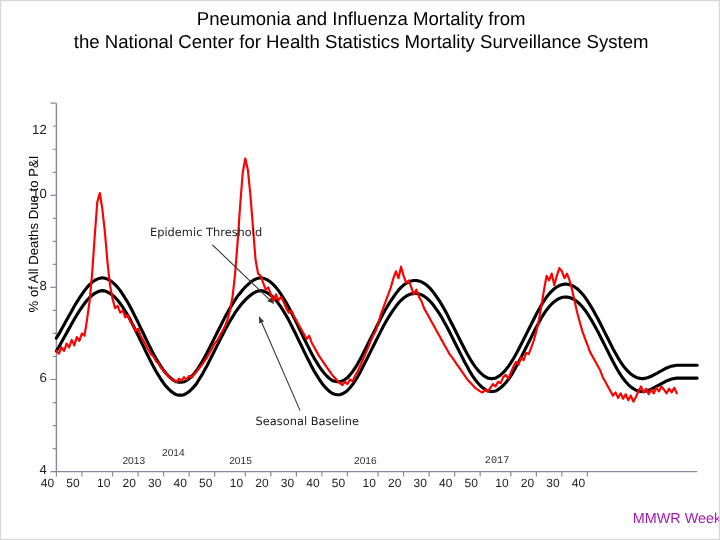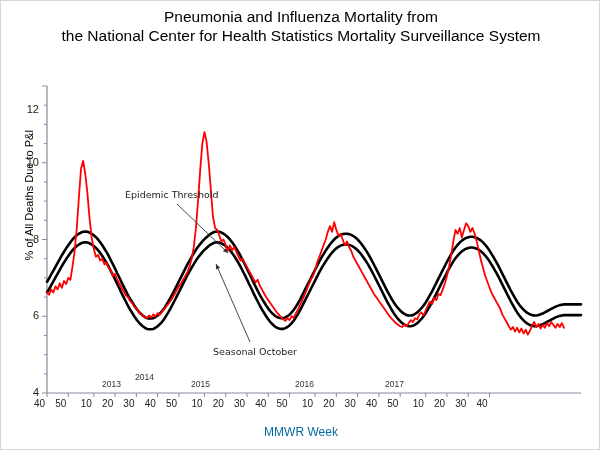--- a/index.html
+++ b/index.html
@@ -55,23 +55,23 @@
     color: #000;
     transform: rotate(-90deg);
     transform-origin: center center;
     white-space: nowrap;
   }
   #xlabel {
     position: absolute;
     left: 0;
     top: 424px;
     width: 600px;
-    text-align: center;
+    text-align: right;
     font-size: 12px;
-    color: #0369a1;
+    color: #a21caf;
   }
   .annot {
     position: absolute;
     font-size: 9.5px;
     color: #222;
     white-space: nowrap;
     font-family: "DejaVu Sans", sans-serif;
   }
   #annot-epidemic { left: 104px; top: 188px; margin-left: 20px; }
   #annot-baseline { left: 212px; top: 345px; }
@@ -158,21 +158,21 @@
         <g>
           <line x1="249" y1="341" x2="215" y2="263" stroke="#333" stroke-width="0.9"></line>
           <path d="M 215 263 L 219.06257164537783 266.7074939819468 L 214.9508556646166 268.4997804350992 Z" fill="#333"></path>
         </g>
       </svg>
 
     <div id="ylabel">% of All Deaths Due to P&amp;I</div>
     <div id="xlabel">MMWR Week</div>
 
     <div class="annot" id="annot-epidemic">Epidemic Threshold</div>
-    <div class="annot" id="annot-baseline">Seasonal October</div>
+    <div class="annot" id="annot-baseline">Seasonal Baseline</div>
 
     <div id="ytick-labels">
         <div class="ytick-label" style="left: 12px; top: 385px;">4</div>
         <div class="ytick-label" style="left: 12px; top: 308.25px;">6</div>
         <div class="ytick-label" style="left: 12px; top: 231.5px;">8</div>
         <div class="ytick-label" style="left: 12px; top: 154.75px;">10</div>
         <div class="ytick-label" style="left: 12px; top: 78px; margin-top: 24px;">12</div>
       </div>
     <div id="xtick-labels">
         <div class="xtick-label" style="left: 33px; top: 397px;">40</div>
@@ -195,17 +195,17 @@
         <div class="xtick-label" style="left: 411.693px; top: 397px;">10</div>
         <div class="xtick-label" style="left: 432.968px; top: 397px;">20</div>
         <div class="xtick-label" style="left: 454.243px; top: 397px;">30</div>
         <div class="xtick-label" style="left: 475.518px; top: 397px;">40</div>
       </div>
     <div id="year-labels">
         <div class="year-label" style="left: 58px; top: 378px; margin-left: 43px;">2013</div>
         <div class="year-label" style="left: 86px; top: 371px; margin-left: 48px;">2014</div>
         <div class="year-label" style="left: 190px; top: 378px; text-align: center;">2015</div>
         <div class="year-label" style="left: 294px; top: 378px;">2016</div>
-        <div class="year-label" style="left: 384px; top: 378px;">2017</div>
+        <div class="year-label" style="left: 403px; top: 378px; font-family: Liberation Mono, monospace;">2017</div>
       </div>
   </div>
 
 </div>
 
 </body></html>

